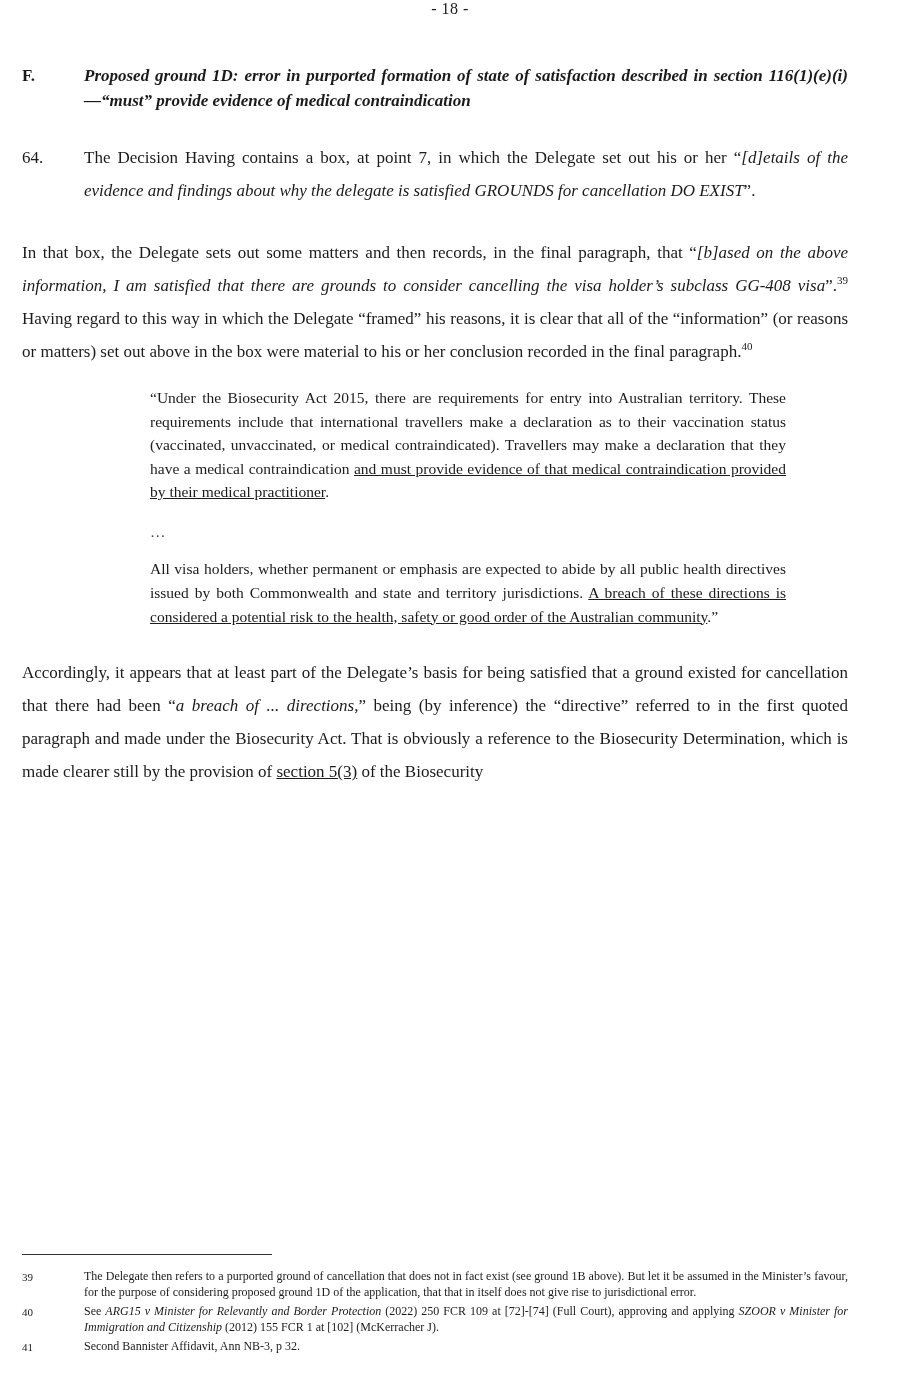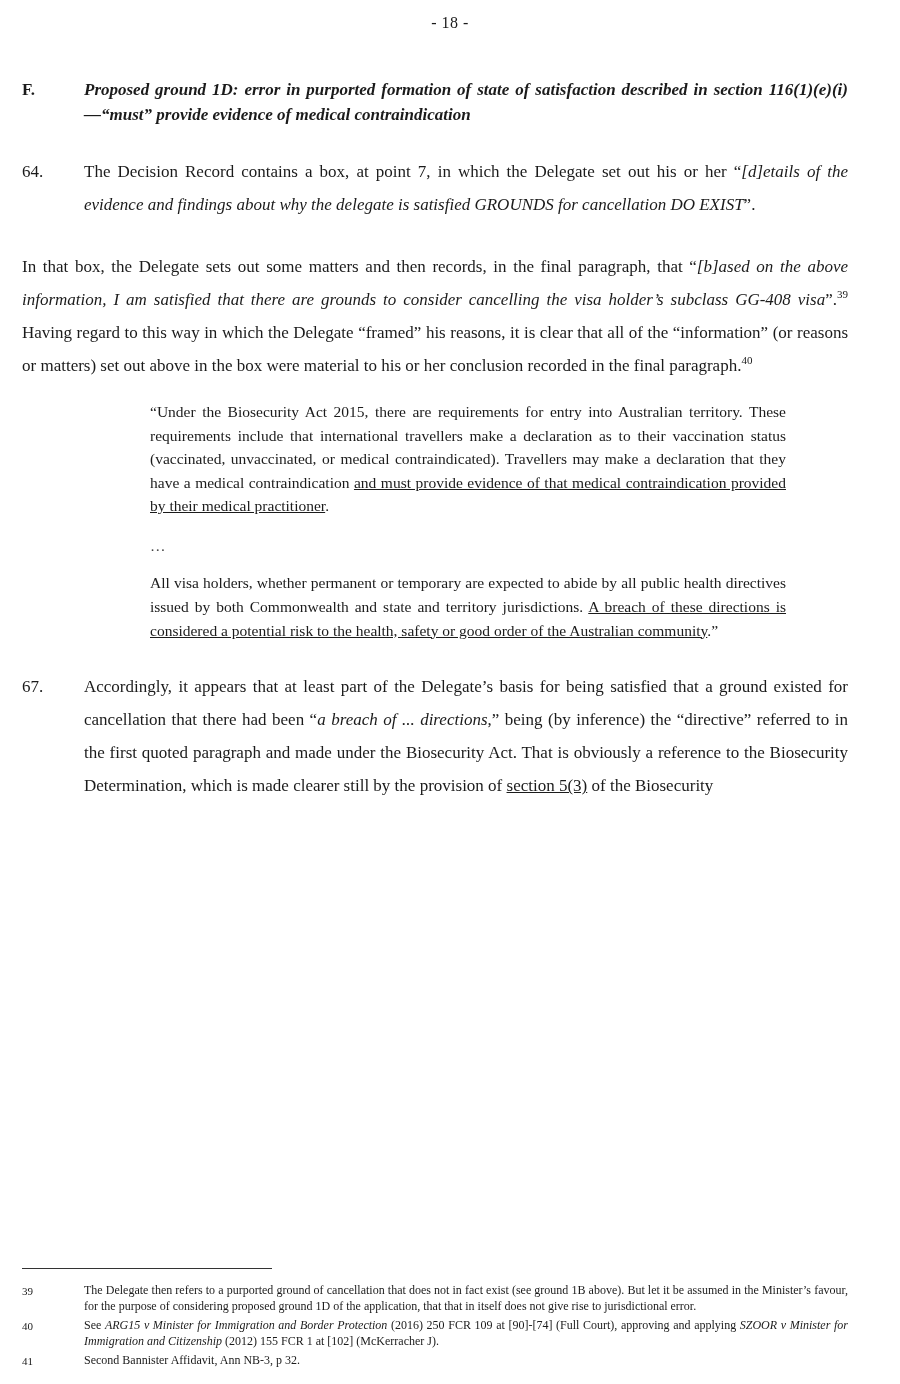--- a/index.html
+++ b/index.html
@@ -18,21 +18,21 @@
   .page {
     width: 900px;
     height: 1384px;
     position: relative;
     box-sizing: border-box;
     padding: 0;
   }
   .page-number {
     text-align: center;
     font-size: 16px;
-    margin-top: 14px;
+    margin-top: 0;
     letter-spacing: 0.5px;
   }
   .body-area {
     padding: 0 52px 0 22px;
   }
   
   .heading-row {
     display: flex;
     margin-top: 46px;
   }
@@ -141,52 +141,51 @@
 
   <div class="body-area">
 
     <div class="heading-row">
       <div class="heading-letter">F.</div>
       <div class="heading-text">Proposed ground 1D: error in purported formation of state of satisfaction described in section 116(1)(e)(i)—“must” provide evidence of medical contraindication</div>
     </div>
 
     <div class="para-row">
       <div class="para-num">64.</div>
-      <div class="para-text"><span>The Decision Record contains a box, at point 7, in which the Delegate set out his or her “</span><span class="it">[d]etails of the evidence and findings about why the delegate is satisfied GROUNDS for cancellation DO EXIST</span><span>”.</span></div>
+      <div class="para-text"><span>The Decision Having contains a box, at point 7, in which the Delegate set out his or her “</span><span class="it">[d]etails of the evidence and findings about why the delegate is satisfied GROUNDS for cancellation DO EXIST</span><span>”.</span></div>
     </div>
 
     <div class="para-row">
       <div class="para-text"><span>In that box, the Delegate sets out some matters and then records, in the final paragraph, that “</span><span class="it">[b]ased on the above information, I am satisfied that there are grounds to consider cancelling the visa holder’s subclass GG-408 visa</span><span>”.</span><sup>39</sup><span> Having regard to this way in which the Delegate “framed” his reasons, it is clear that all of the “information” (or reasons or matters) set out above in the box were material to his or her conclusion recorded in the final paragraph.</span><sup>40</sup></div>
     </div>
 
 
     <div class="quote-block">
       <p><span>“Under the Biosecurity Act 2015, there are requirements for entry into Australian territory.  These requirements include that international travellers make a declaration as to their vaccination status (vaccinated, unvaccinated, or medical contraindicated).  Travellers may make a declaration that they have a medical contraindication </span><span class="u">and must provide evidence of that medical contraindication provided by their medical practitioner</span><span>.</span></p>
       <p class="ellipsis">…</p>
-      <p><span>All visa holders, whether permanent or temporary are expected to abide by all public health directives issued by both Commonwealth and state and territory jurisdictions.  </span><span class="u">A breach of these directions is considered a potential risk to the health, safety or good order of the Australian community</span><span>.”</span></p>
+      <p><span>All visa holders, whether permanent or emphasis are expected to abide by all public health directives issued by both Commonwealth and state and territory jurisdictions.  </span><span class="u">A breach of these directions is considered a potential risk to the health, safety or good order of the Australian community</span><span>.”</span></p>
     </div>
 
     <div class="para-row">
-      <div class="para-num">67.</div>
       <div class="para-text"><span>Accordingly, it appears that at least part of the Delegate’s basis for being satisfied that a ground existed for cancellation that there had been “</span><span class="it">a breach of ... directions</span><span>,” being (by inference) the “directive” referred to in the first quoted paragraph and made under the Biosecurity Act.  That is obviously a reference to the Biosecurity Determination, which is made clearer still by the provision of </span><span class="u">section 5(3)</span><span> of the Biosecurity</span></div>
     </div>
 
   </div>
 
   <div class="footnotes">
     <div class="footnote-rule"></div>
 
     <div class="fn-row">
       <div class="fn-num">39</div>
       <div class="fn-text"><span>The Delegate then refers to a purported ground of cancellation that does not in fact exist (see ground 1B above). But let it be assumed in the Minister’s favour, for the purpose of considering proposed ground 1D of the application, that that in itself does not give rise to jurisdictional error.</span></div>
     </div>
 
     <div class="fn-row">
       <div class="fn-num">40</div>
-      <div class="fn-text"><span>See </span><span class="it">ARG15 v Minister for Immigration and Border Protection</span><span> (2016) 250 FCR 109 at [90]-[74] (Full Court), approving and applying </span><span class="it">SZOOR v Minister for Immigration and Citizenship</span><span> (2012) 155 FCR 1 at [102] (McKerracher J).</span></div>
+      <div class="fn-text"><span>See </span><span class="it">ARG15 v Minister for Relevantly and Border Protection</span><span> (2022) 250 FCR 109 at [72]-[74] (Full Court), approving and applying </span><span class="it">SZOOR v Minister for Immigration and Citizenship</span><span> (2012) 155 FCR 1 at [102] (McKerracher J).</span></div>
     </div>
 
     <div class="fn-row">
       <div class="fn-num">41</div>
       <div class="fn-text"><span>Second Bannister Affidavit, Ann NB-3, p 32.</span></div>
     </div>
   </div>
 
 </div>
 

